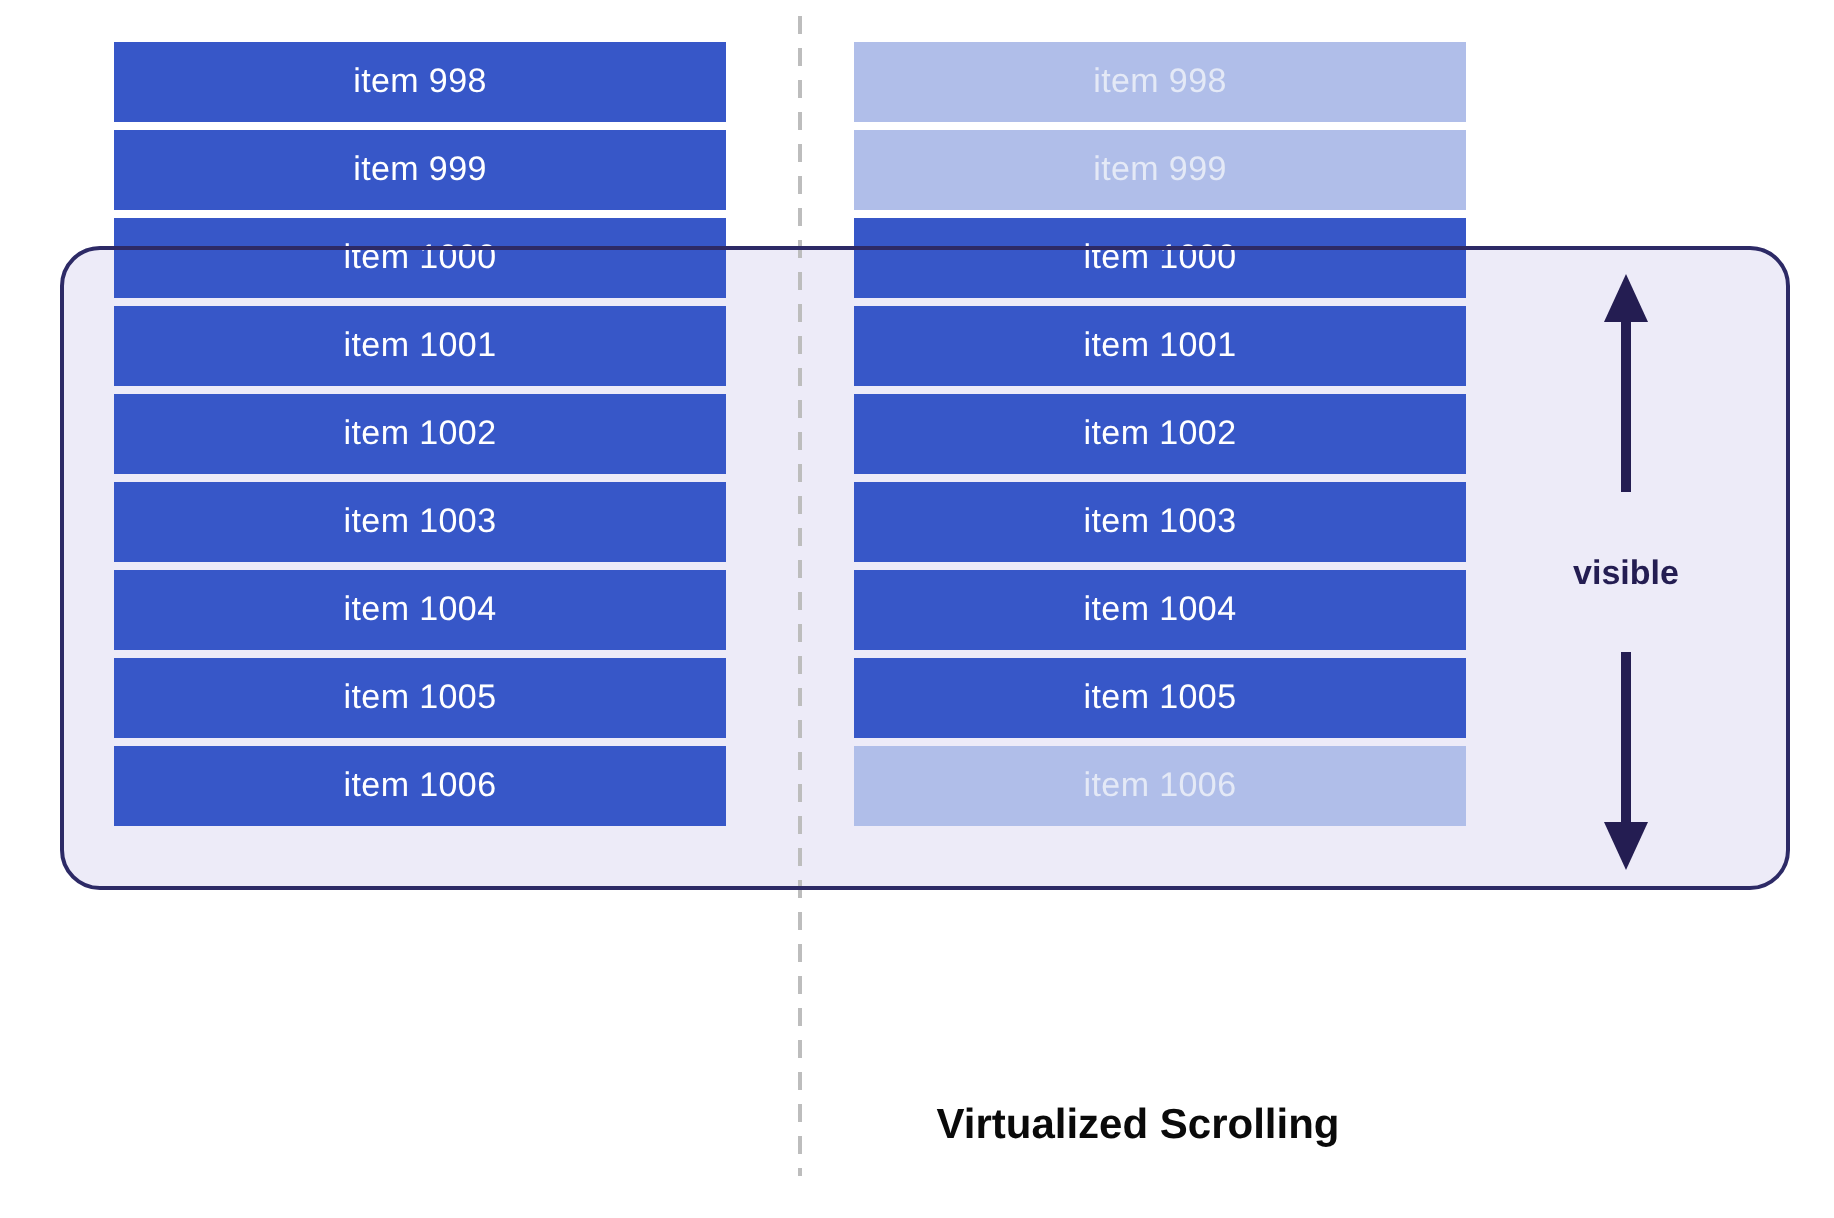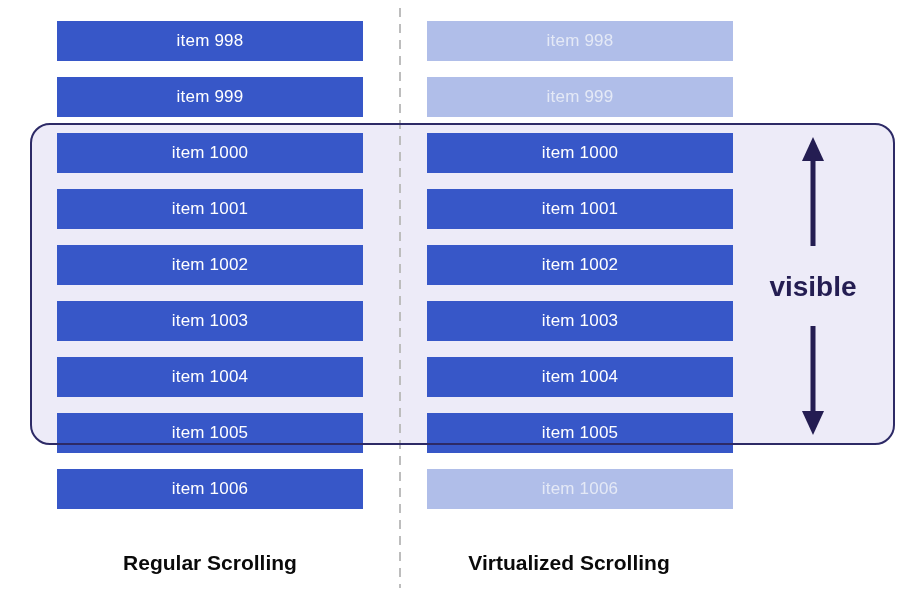--- a/index.html
+++ b/index.html
@@ -41,21 +41,21 @@
       transparent 9px, transparent 16px);
     z-index: 2;
   }
 
   .col {
     position: absolute;
     top: 21px;
     width: 306px;
     display: flex;
     flex-direction: column;
-    gap: 16px;
+    gap: 4px;
     z-index: 3;
   }
   .col.left  { left: 57px; }
   .col.right { left: 427px; }
 
   .item {
     height: 40px;
     display: flex;
     align-items: center;
     justify-content: center;
@@ -90,21 +90,21 @@
     width: 120px; height: 300px;
     display: flex;
     flex-direction: column;
     align-items: center;
     justify-content: space-between;
     z-index: 5;
     color: var(--annotation, #241D52);
   }
   .annotation-text {
     text-align: center;
-    font-size: 28px;
+    font-size: 17px;
     font-weight: bold;
     line-height: 27px;
     color: var(--annotation, #241D52);
   }
   .arrow-icon { display: block; }
 </style>
 </head>
 <body>
 
 <div id="canvas">
@@ -146,16 +146,15 @@
     </svg>
     <div class="annotation-text">
       <div>visible</div>
     </div>
     <svg class="arrow-icon" width="34" height="110" viewBox="0 0 34 110" xmlns="http://www.w3.org/2000/svg">
       <polygon points="17,109 6,85 28,85" fill="currentColor"></polygon>
       <rect x="14.5" y="0" width="5" height="90" fill="currentColor"></rect>
     </svg>
   </div>
 
-  <div class="col-label left">Regular Scrolling</div>
   <div class="col-label right">Virtualized Scrolling</div>
 
 </div>
 
 </body></html>

